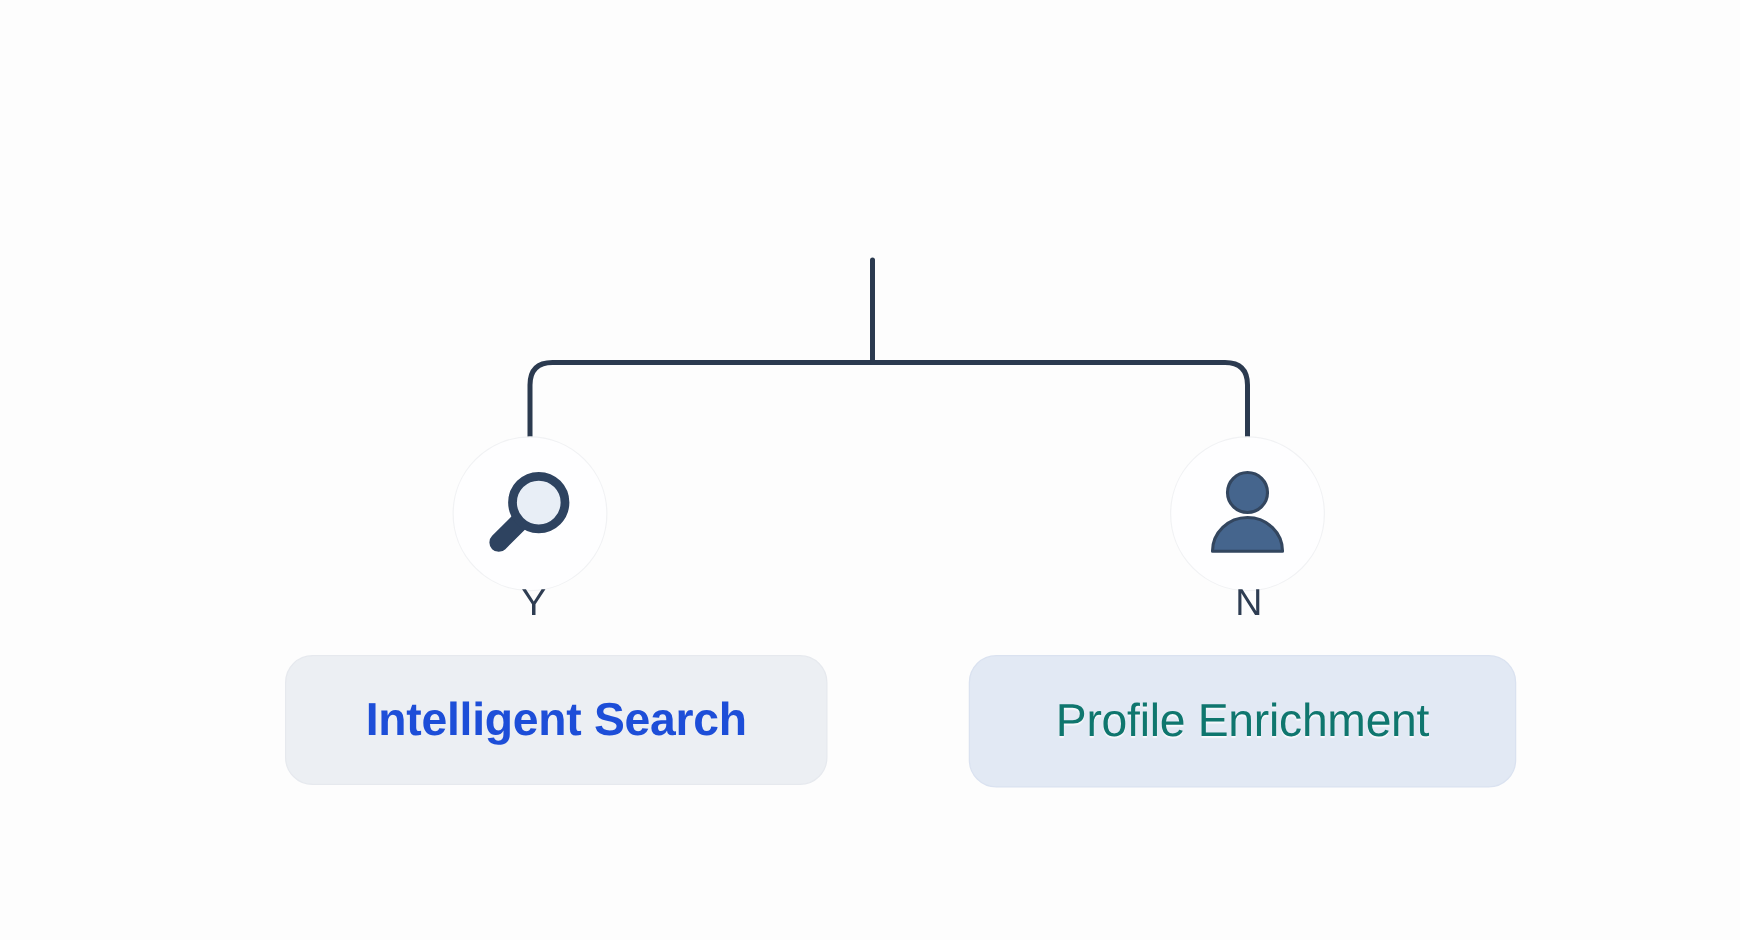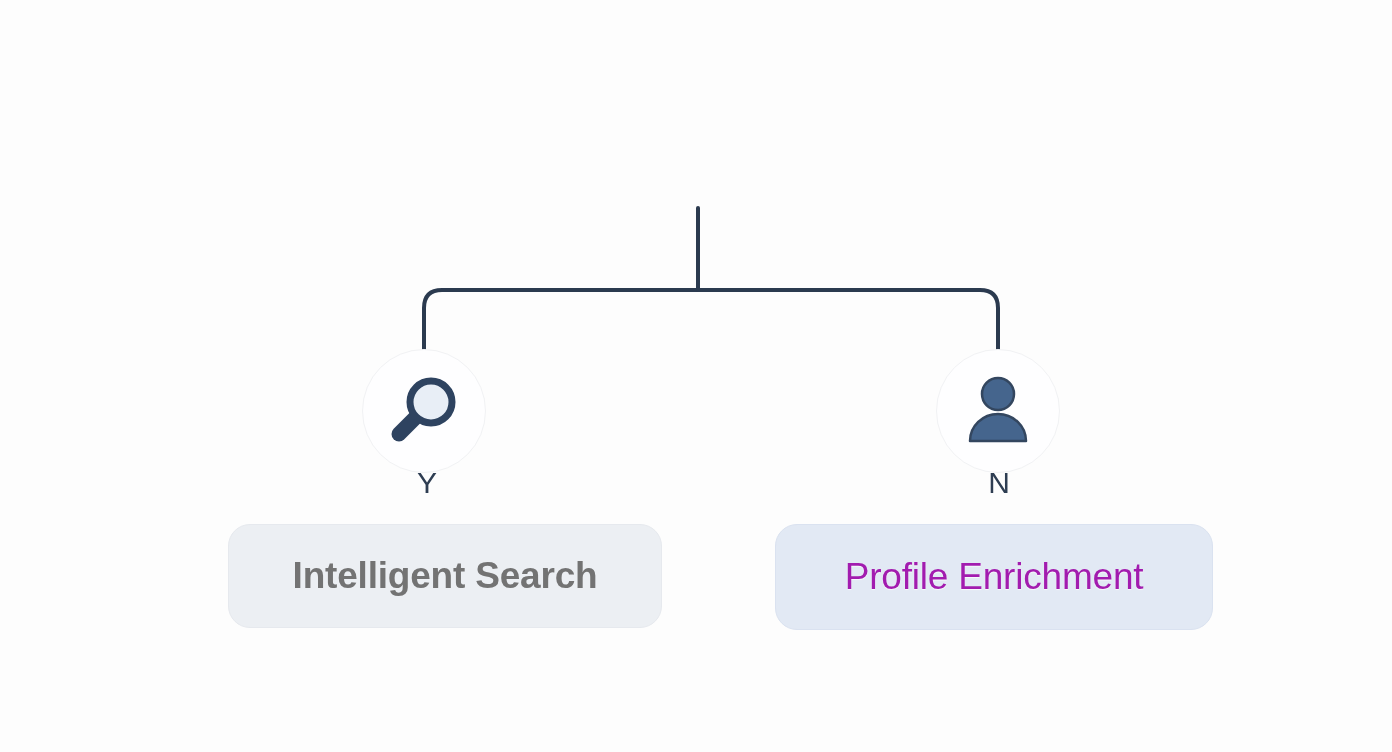--- a/index.html
+++ b/index.html
@@ -104,27 +104,27 @@
     left: 775px;
     top: 524px;
     width: 438px;
     height: 106px;
     background: #e2e9f4;
     border: 1px solid #dae2f0;
   }
   .outcome-label-strong {
     font-size: 37px;
     font-weight: bold;
-    color: #737373;
+    color: #1d4ed8;
     letter-spacing: -0.2px;
   }
   .outcome-label-soft {
     font-size: 37px;
     font-weight: normal;
-    color: #a21caf;
+    color: #0f766e;
     letter-spacing: -0.2px;
     text-shadow: 0 1px 1px rgba(255,255,255,0.75);
   }
 </style>
 </head>
 <body>
 
 <div id="canvas">
 
   <svg class="connectors" viewBox="0 0 1392 752" width="1392" height="752" aria-hidden="true">

